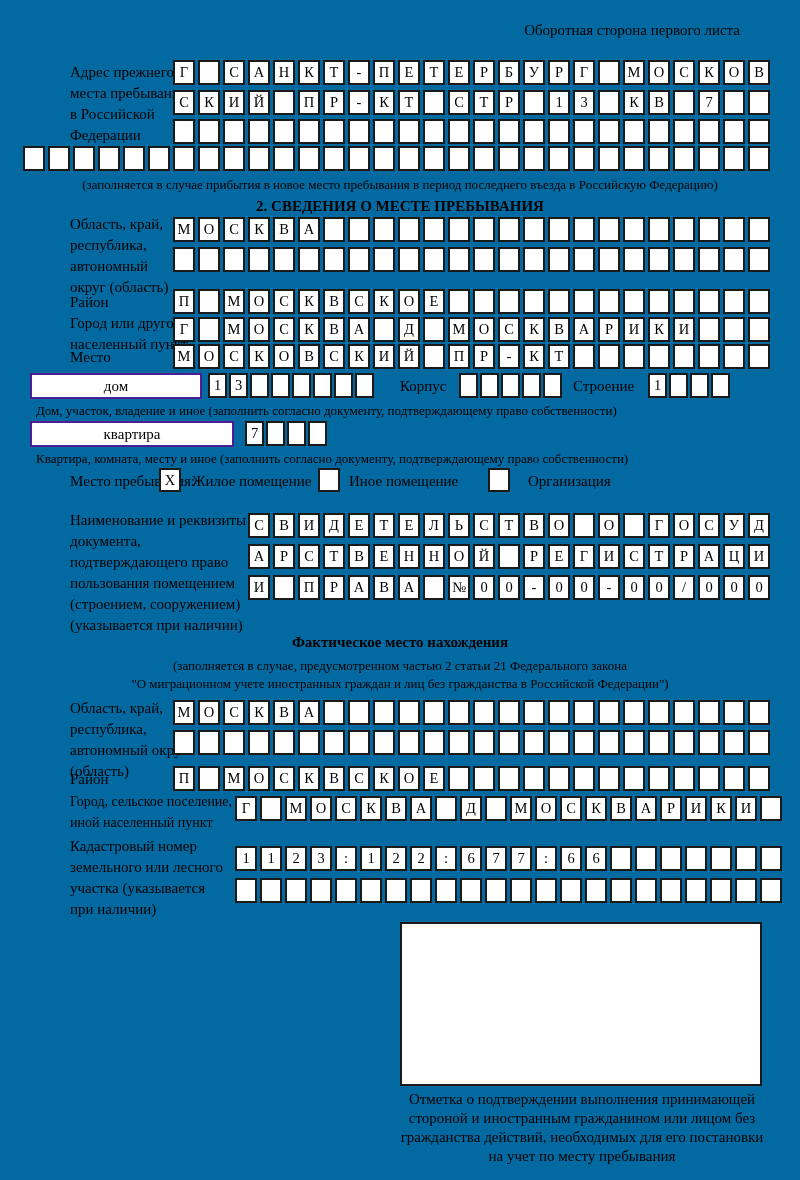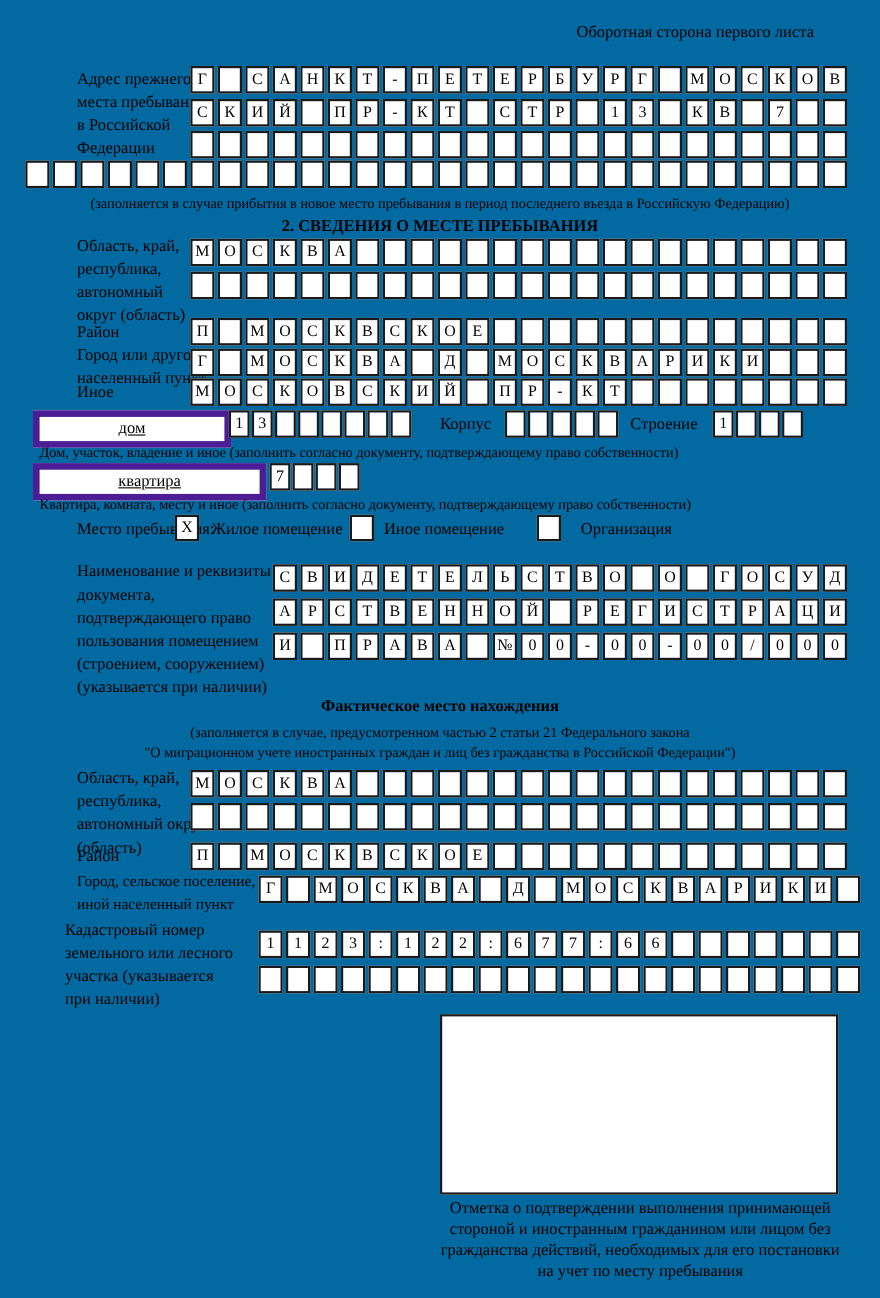--- a/index.html
+++ b/index.html
@@ -14,23 +14,23 @@
   .c{left:0;width:800px;text-align:center;}
   .bold{font-weight:bold;}
   .cells{position:absolute;display:flex;}
   .cells .cell{
     display:inline-flex;align-items:center;justify-content:center;
     width:18px;height:21px;border:2px solid #1a1a1a;margin-left:3px;
     font-size:14.5px;line-height:21px;background:#fff;
   }
   .cells.compact .cell{width:15px;margin-left:2px;}
   .wbox{
-    position:absolute;height:22px;border:6px solid #4c1d95;
+    position:absolute;height:22px;border:2px solid #4c1d95;
     display:flex;align-items:center;justify-content:center;
-    font-size:15px;background:#fff;text-decoration:underline;
+    font-size:15px;background:#fff;
   }
   .cb{
     position:absolute;width:18px;height:20px;border:2px solid #1a1a1a;
     display:flex;align-items:center;justify-content:center;
     font-size:14.5px;background:#fff;
   }
   .stamp{position:absolute;border:2px solid #1a1a1a;background:#fff;}
 </style>
 </head>
 <body>
@@ -257,21 +257,21 @@
       <span class="cell">А</span>
       <span class="cell">Р</span>
       <span class="cell">И</span>
       <span class="cell">К</span>
       <span class="cell">И</span>
       <span class="cell"></span>
       <span class="cell"></span>
       <span class="cell"></span>
     </div>
 
-  <div class="abs lbl" style="left:70px;top:347px;">Иное</div>
+  <div class="abs lbl" style="left:70px;top:347px;">Место</div>
   <div class="cells" style="top:344px;right:30px;">
       <span class="cell">М</span>
       <span class="cell">О</span>
       <span class="cell">С</span>
       <span class="cell">К</span>
       <span class="cell">О</span>
       <span class="cell">В</span>
       <span class="cell">С</span>
       <span class="cell">К</span>
       <span class="cell">И</span>
@@ -513,21 +513,21 @@
       <span class="cell">К</span>
       <span class="cell">В</span>
       <span class="cell">А</span>
       <span class="cell">Р</span>
       <span class="cell">И</span>
       <span class="cell">К</span>
       <span class="cell">И</span>
       <span class="cell"></span>
     </div>
 
-  <div class="abs lbl" style="left:59px;top:836px;width:160px;font-family:Liberation Serif, serif;">Кадастровый номер земельного или лесного участка (указывается при наличии)</div>
+  <div class="abs lbl" style="left:70px;top:836px;width:160px;font-family:Liberation Serif, serif;">Кадастровый номер земельного или лесного участка (указывается при наличии)</div>
   <div class="cells" style="top:846px;right:18px;">
       <span class="cell">1</span>
       <span class="cell">1</span>
       <span class="cell">2</span>
       <span class="cell">3</span>
       <span class="cell">:</span>
       <span class="cell">1</span>
       <span class="cell">2</span>
       <span class="cell">2</span>
       <span class="cell">:</span>

